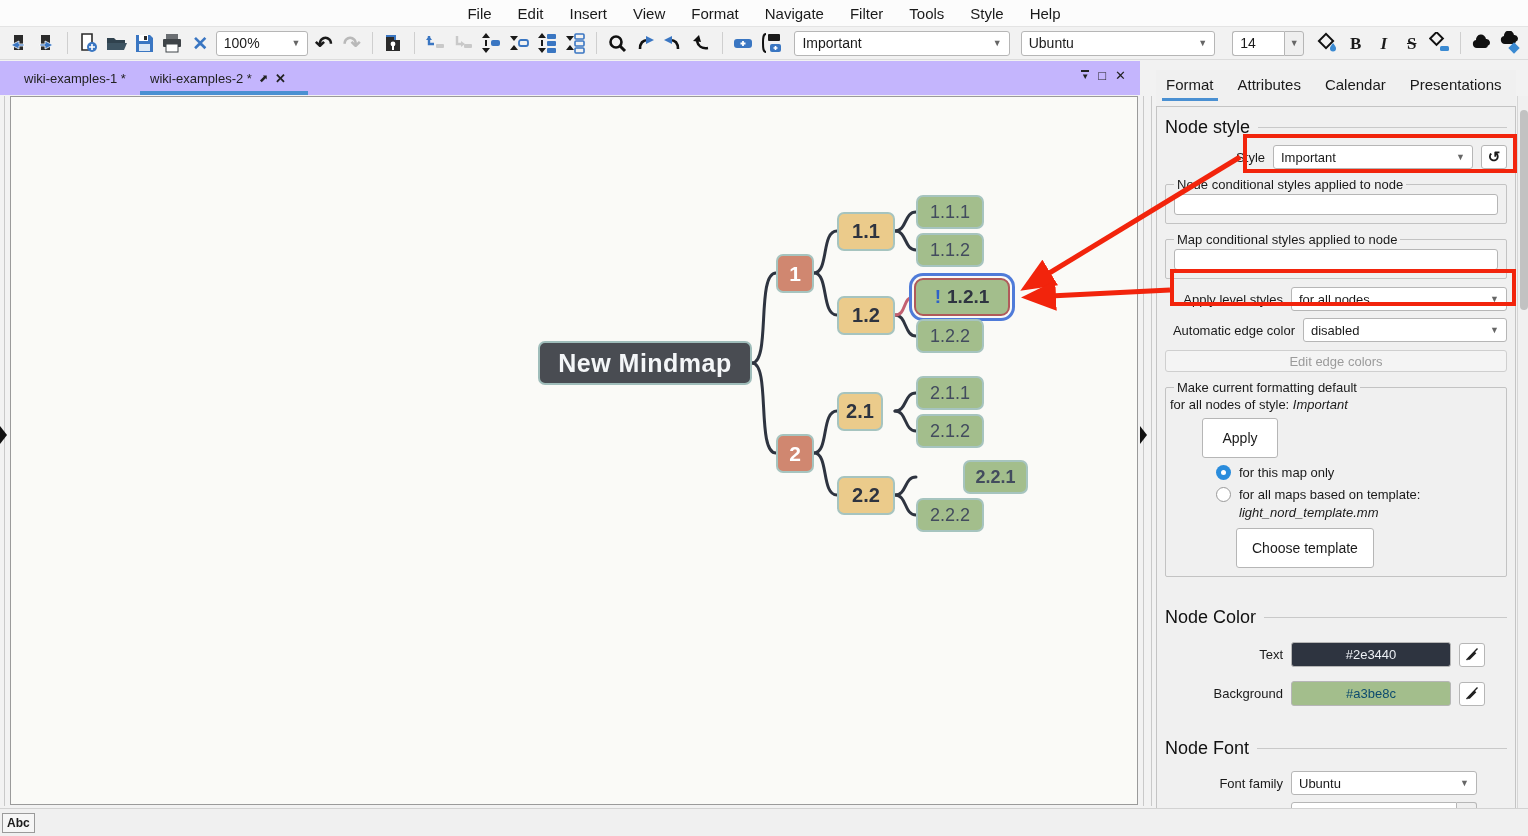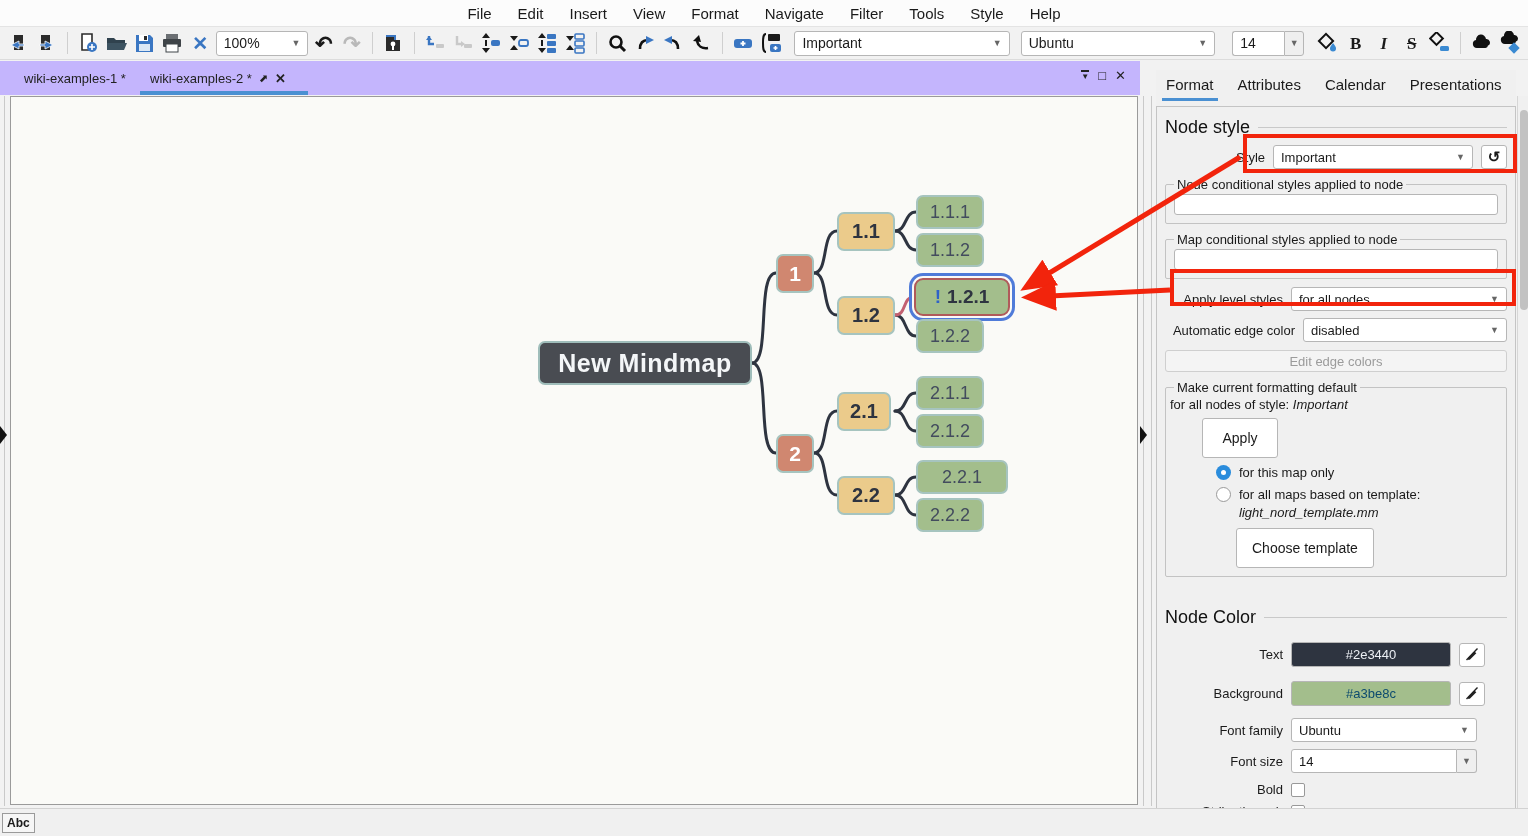--- a/index.html
+++ b/index.html
@@ -388,21 +388,21 @@
       </div>
       <div class="mm-node mm-branch1" style="left: 765px; top: 337px; width: 38px; height: 39px;">
         <span>2</span>
       </div>
       <div class="mm-node mm-branch2" style="left: 826px; top: 115px; width: 58px; height: 39px;">
         <span>1.1</span>
       </div>
       <div class="mm-node mm-branch2" style="left: 826px; top: 199px; width: 58px; height: 39px;">
         <span>1.2</span>
       </div>
-      <div class="mm-node mm-branch2" style="left: 826px; top: 295px; width: 54px; height: 39px;">
+      <div class="mm-node mm-branch2" style="left: 826px; top: 295px; width: 46px; height: 39px;">
         <span>2.1</span>
       </div>
       <div class="mm-node mm-branch2" style="left: 826px; top: 379px; width: 58px; height: 39px;">
         <span>2.2</span>
       </div>
       <div class="mm-node mm-leaf" style="left: 905px; top: 98px; width: 68px; height: 34px;">
         <span>1.1.1</span>
       </div>
       <div class="mm-node mm-leaf" style="left: 905px; top: 136px; width: 68px; height: 34px;">
         <span>1.1.2</span>
@@ -413,21 +413,21 @@
       </div>
       <div class="mm-node mm-leaf" style="left: 905px; top: 222px; width: 68px; height: 34px;">
         <span>1.2.2</span>
       </div>
       <div class="mm-node mm-leaf" style="left: 905px; top: 279px; width: 68px; height: 34px;">
         <span>2.1.1</span>
       </div>
       <div class="mm-node mm-leaf" style="left: 905px; top: 317px; width: 68px; height: 34px;">
         <span>2.1.2</span>
       </div>
-      <div class="mm-node mm-leaf" style="left: 905px; top: 363px; width: 92px; height: 34px;">
+      <div class="mm-node mm-leaf" style="left: 952px; top: 363px; width: 65px; height: 34px; font-weight: bold;">
         <span>2.2.1</span>
       </div>
       <div class="mm-node mm-leaf" style="left: 905px; top: 401px; width: 68px; height: 34px;">
         <span>2.2.2</span>
       </div>
     </div>
 </div>
 
 <div id="panel">
   <div id="panel-tabs">
@@ -531,20 +531,23 @@
         <span>#a3be8c</span>
       </div>
       <div class="mini-btn">
         <svg width="15" height="15" viewBox="0 0 15 15">
             <path d="M3 11l6.5-6.5 1.8 1.8L4.8 12.8H3z" fill="#222"></path>
             <line x1="1.5" y1="13" x2="12.5" y2="1.5" stroke="#222" stroke-width="1.4"></line>
           </svg>
       </div>
     </div>
 
+    <div class="sec-head" style="margin-top:32px;">
+      <span>Node Font</span>
+    </div>
 
     <div class="prow" style="margin-top:12px;">
       <span class="plabel">Font family</span>
       <div class="pcombo" style="max-width:186px;">
         <span>Ubuntu</span>
         <span class="arr">▼</span>
       </div>
     </div>
 
     <div class="prow">

